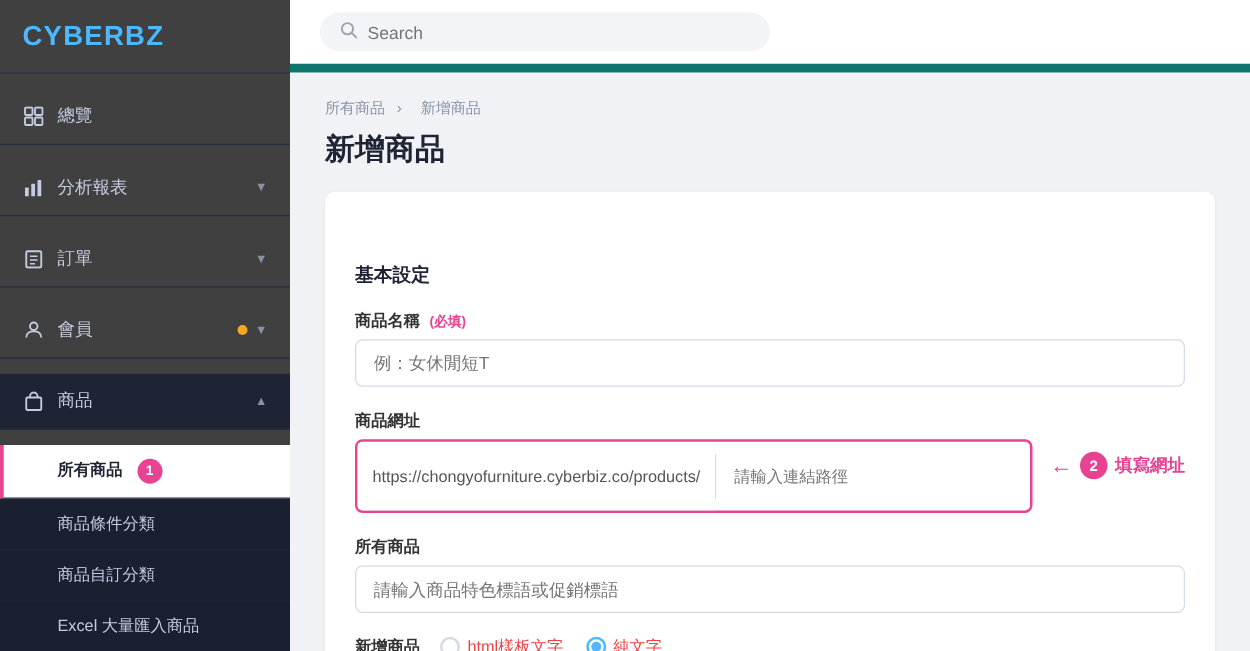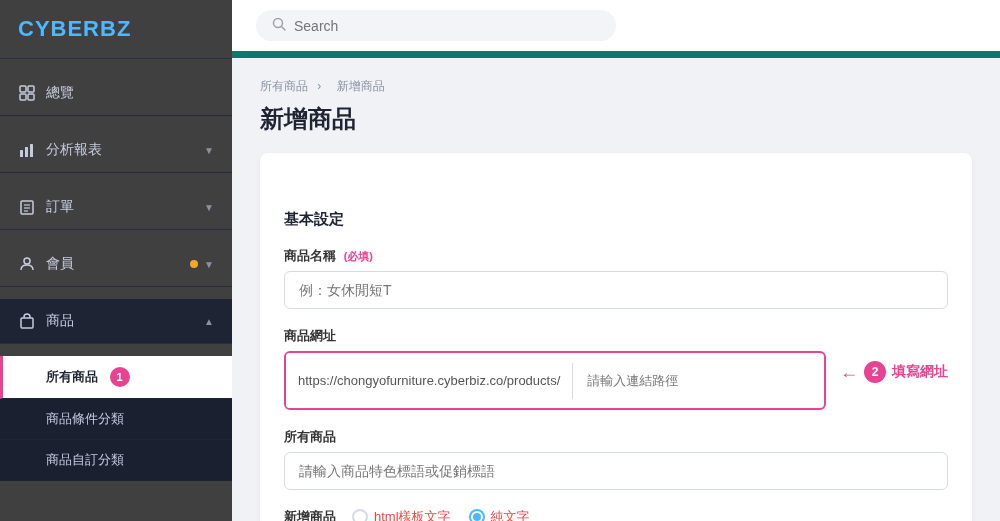--- a/index.html
+++ b/index.html
@@ -342,20 +342,23 @@
   <div class="sub-items">
     <div class="sub-item active">
       <span>所有商品</span>
       <span class="active-badge">1</span>
     </div>
     <div class="sub-item">
       <span>商品條件分類</span>
     </div>
     <div class="sub-item">
       <span>商品自訂分類</span>
+    </div>
+    <div class="sub-item">
+      <span>Excel 大量匯入商品</span>
     </div>
   </div>
 </div>
 
 <div class="main-wrapper">
 
   <div class="topbar">
     <div class="search-box">
       <span class="search-icon-svg">
         <svg width="14" height="14" viewBox="0 0 14 14" fill="none">

